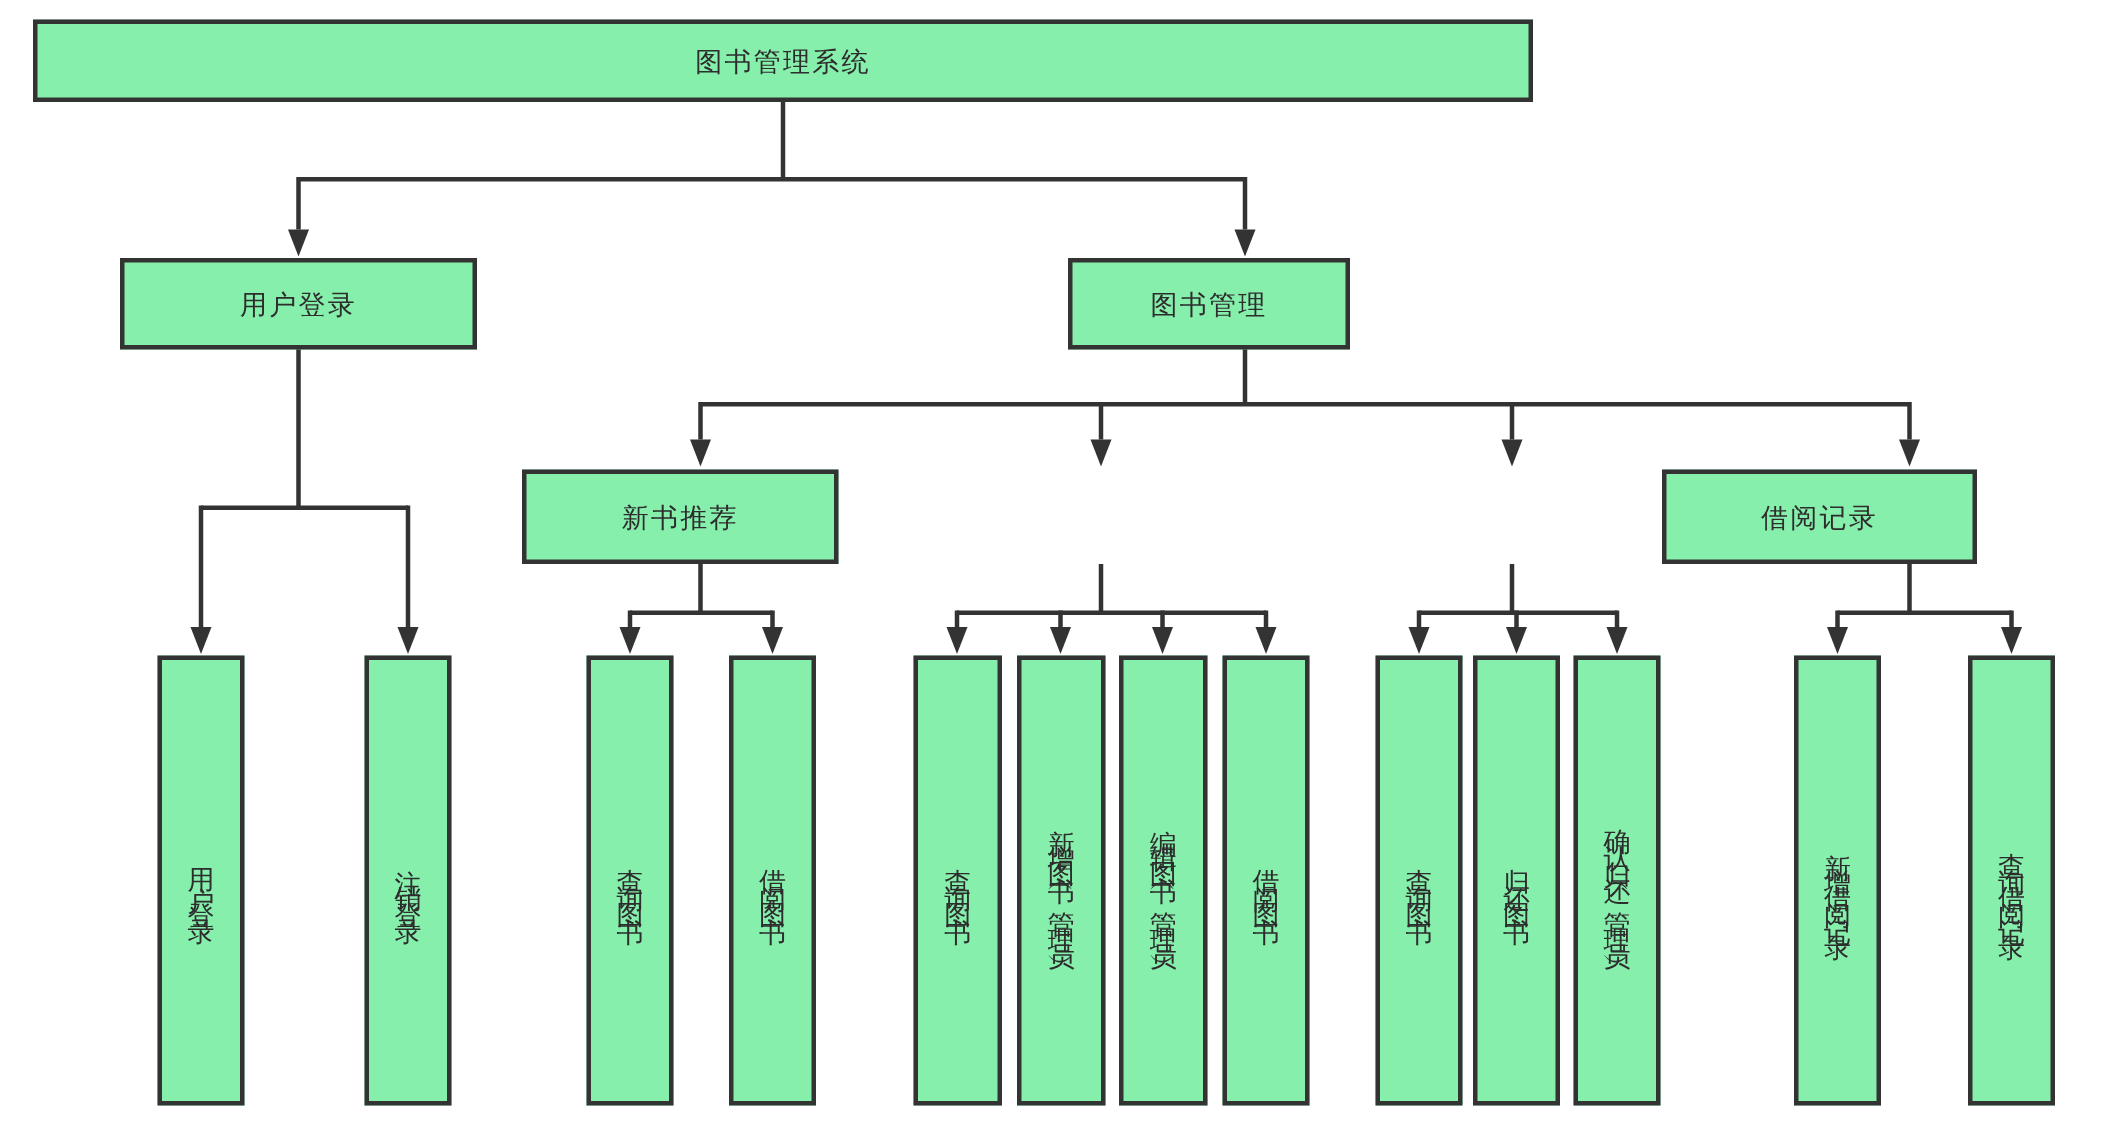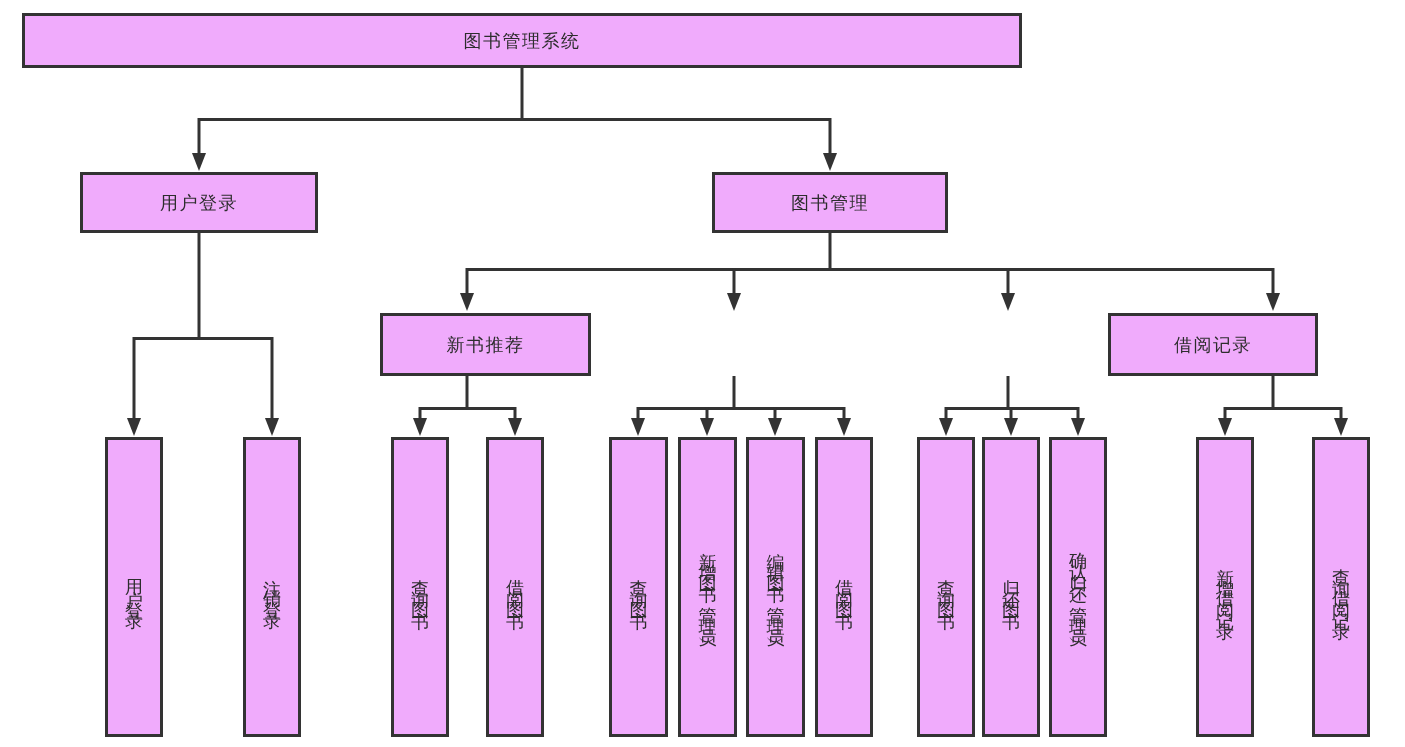--- a/index.html
+++ b/index.html
@@ -13,21 +13,21 @@
   body{font-family:"Liberation Sans","DejaVu Sans",sans-serif;color:var(--text);}
   .stage{
     position:relative;
     width:1405px;height:747px;
     background:var(--background);
     overflow:hidden;
   }
   .connectors{position:absolute;left:0;top:0;width:1405px;height:747px;}
   .box{
     position:absolute;
-    background:#f0abfc;
+    background:#86efac;
     border:3px solid var(--line);
     display:flex;align-items:center;justify-content:center;
     font-size:18px;letter-spacing:1.5px;color:var(--text);
   }
   .vbox{
     writing-mode:vertical-rl;
     text-orientation:mixed;
     letter-spacing:11px;
     font-size:18px;
     line-height:1;
@@ -138,25 +138,25 @@
     </g>
   </svg>
 
   <div class="box" style="left:22px;top:13px;width:1000px;height:55px;">
     <span>图书管理系统</span>
   </div>
 
   <div class="box" style="left:80px;top:172px;width:238px;height:61px;">
     <span>用户登录</span>
   </div>
-  <div class="box" style="left:712px;top:172px;width:236px;height:61px;">
+  <div class="box" style="left:712px;top:172px;width:188px;height:61px;">
     <span>图书管理</span>
   </div>
 
-  <div class="box" style="left:380px;top:313px;width:211px;height:63px;">
+  <div class="box" style="left:348px;top:313px;width:211px;height:63px;">
     <span>新书推荐</span>
   </div>
   <div class="box" style="left:1108px;top:313px;width:210px;height:63px;">
     <span>借阅记录</span>
   </div>
 
   <div class="box vbox" style="left:105px;top:437px;width:58px;height:300px;">
     <span>用户登录</span>
   </div>
   <div class="box vbox" style="left:243px;top:437px;width:58px;height:300px;">

